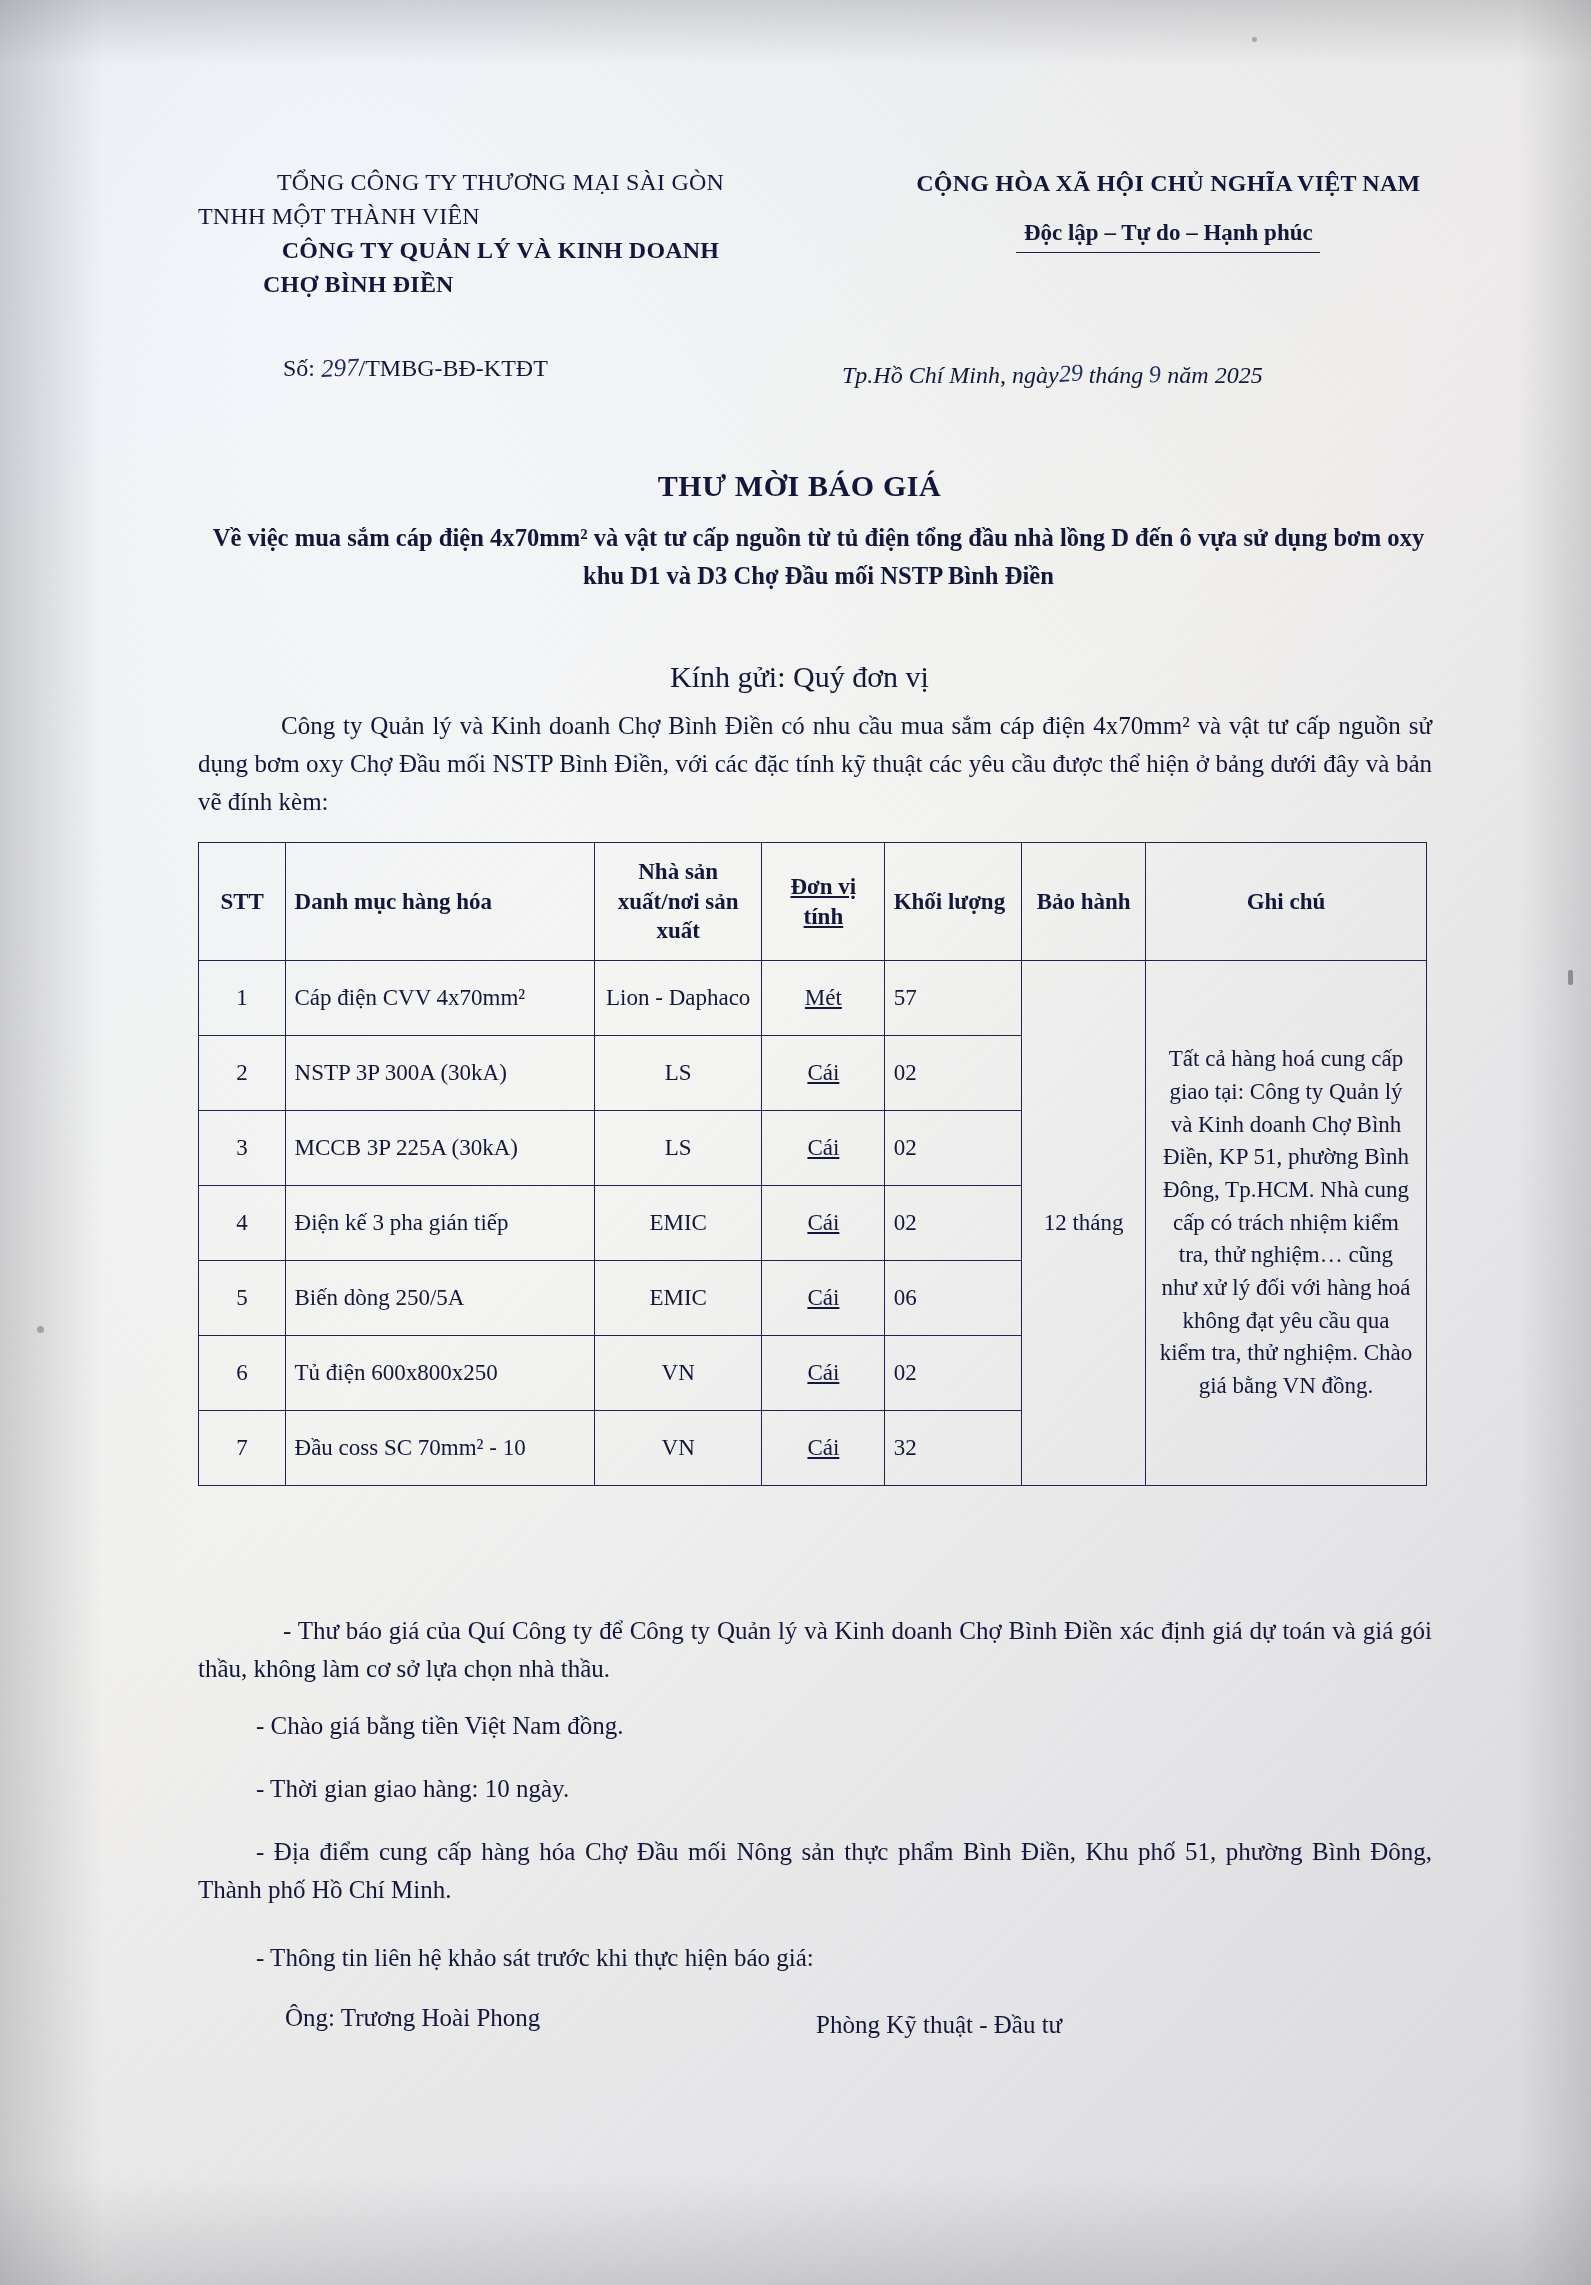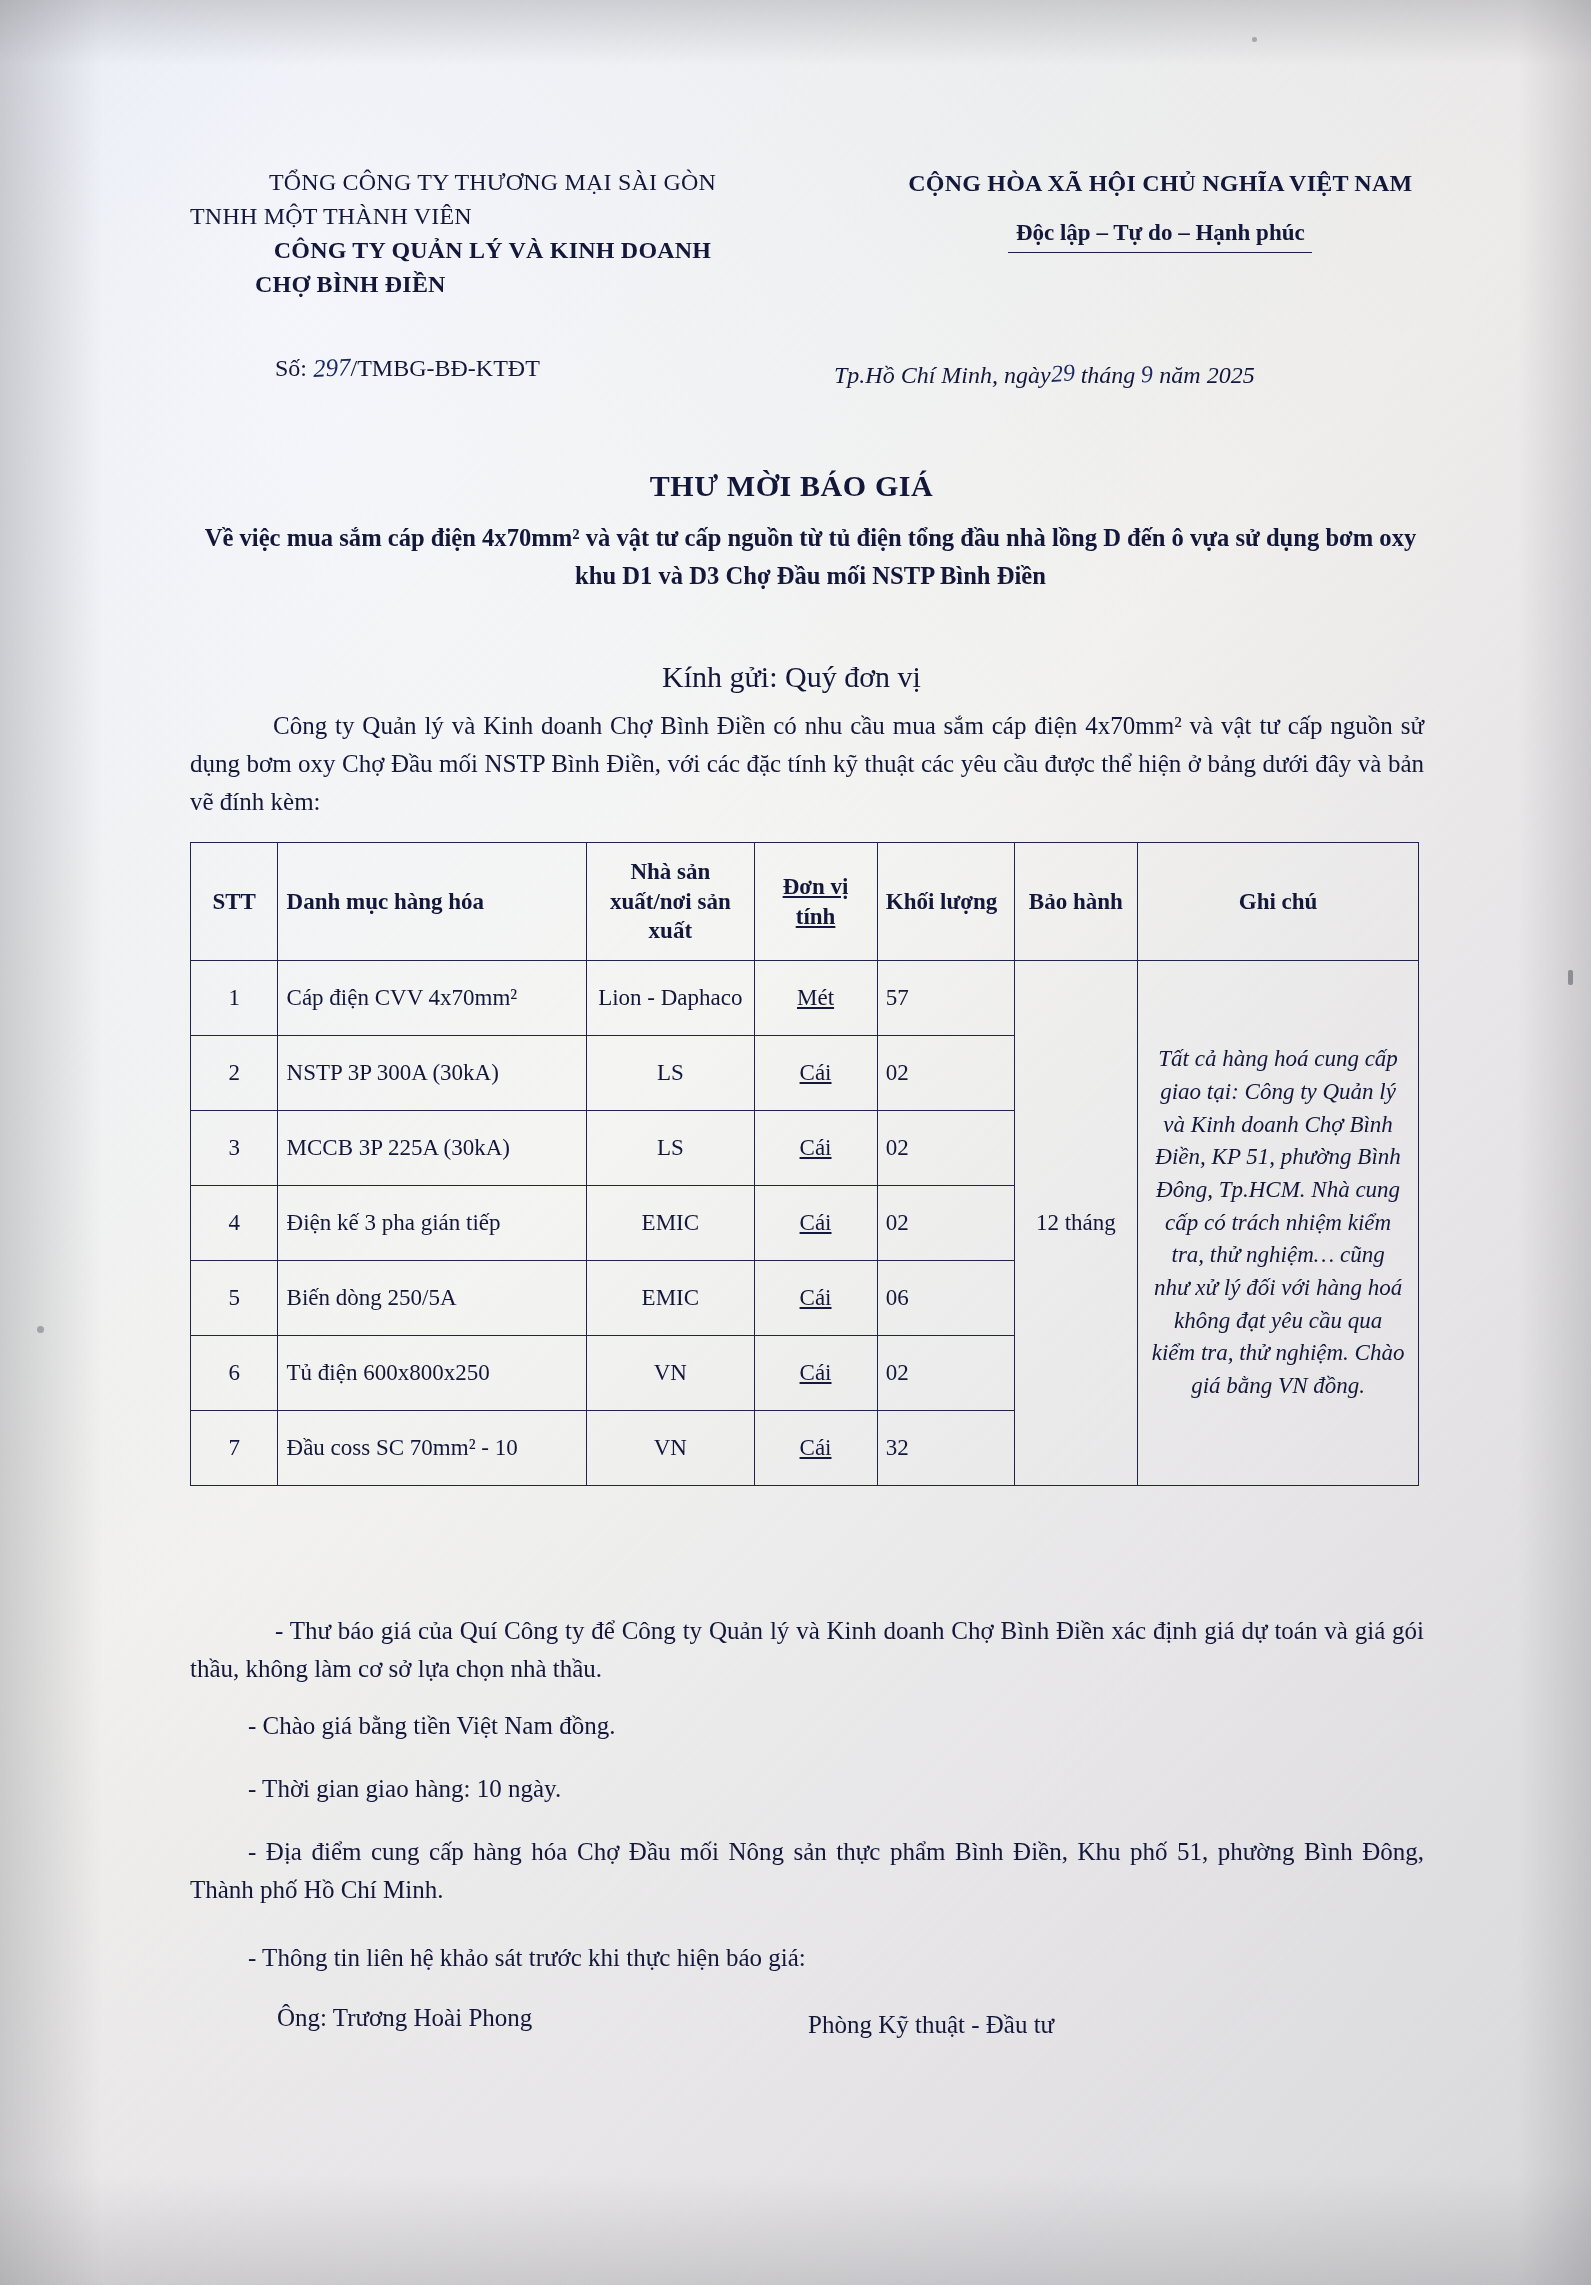--- a/index.html
+++ b/index.html
@@ -51,21 +51,21 @@
   .bluish {
     position: absolute;
     inset: 0;
     background: linear-gradient(135deg, rgba(225,230,245,0.55), rgba(244,244,240,0.1) 45%, rgba(228,230,242,0.45));
     mix-blend-mode: multiply;
     pointer-events: none;
   }
 
   .content {
     position: absolute;
-    left: 8px; top: 0;
+    left: 16px; top: 0;
     width: 1567px;
     height: 2286px;
   }
 
   
   .header {
     position: absolute;
     top: 165px;
     left: 0;
     width: 100%;
@@ -212,21 +212,20 @@
   .c-qty   { width: 125px; text-align: left; }
   .c-war   { width: 111px; text-align: center; }
   .c-note  { width: 278px; text-align: center; }
   tbody td { height: 61px; line-height: 1.36; }
   .note-cell {
     text-align: center;
     font-size: 23px;
     line-height: 1.42;
     vertical-align: middle;
     padding: 9.3px 13px;
-    font-style: italic;
   }
   .war-cell {
     text-align: center;
     font-size: 23px;
     line-height: 1.4;
   }
 
   
   .para {
     position: absolute;

